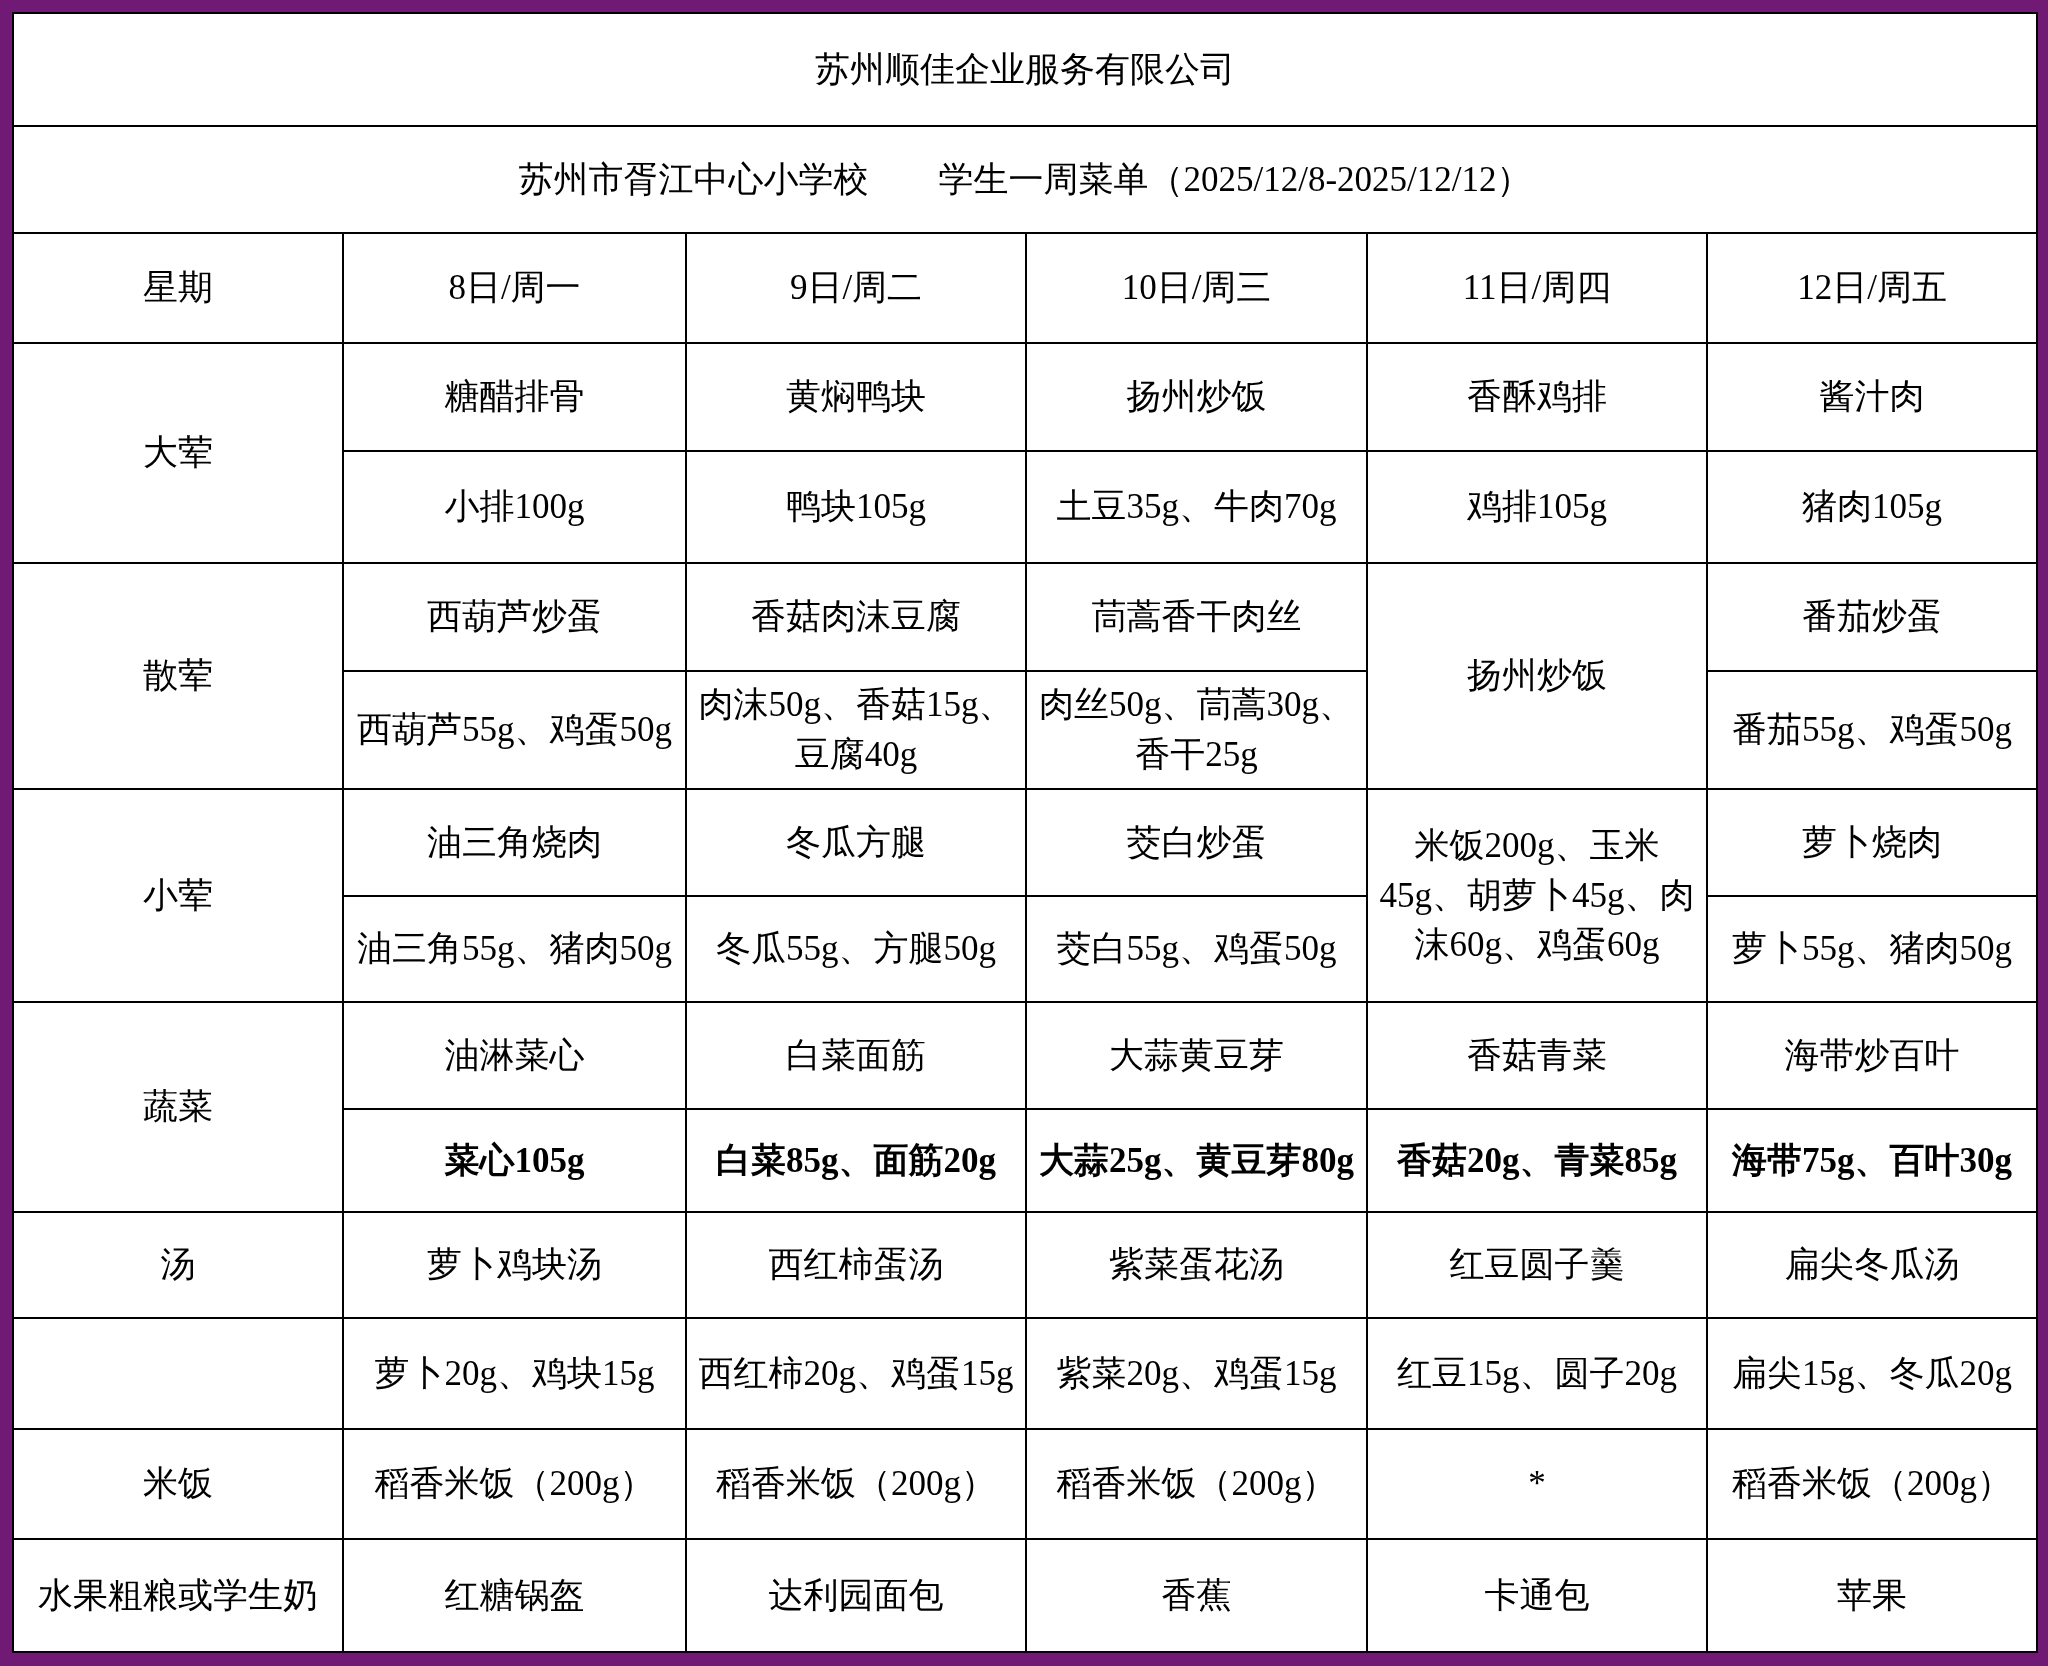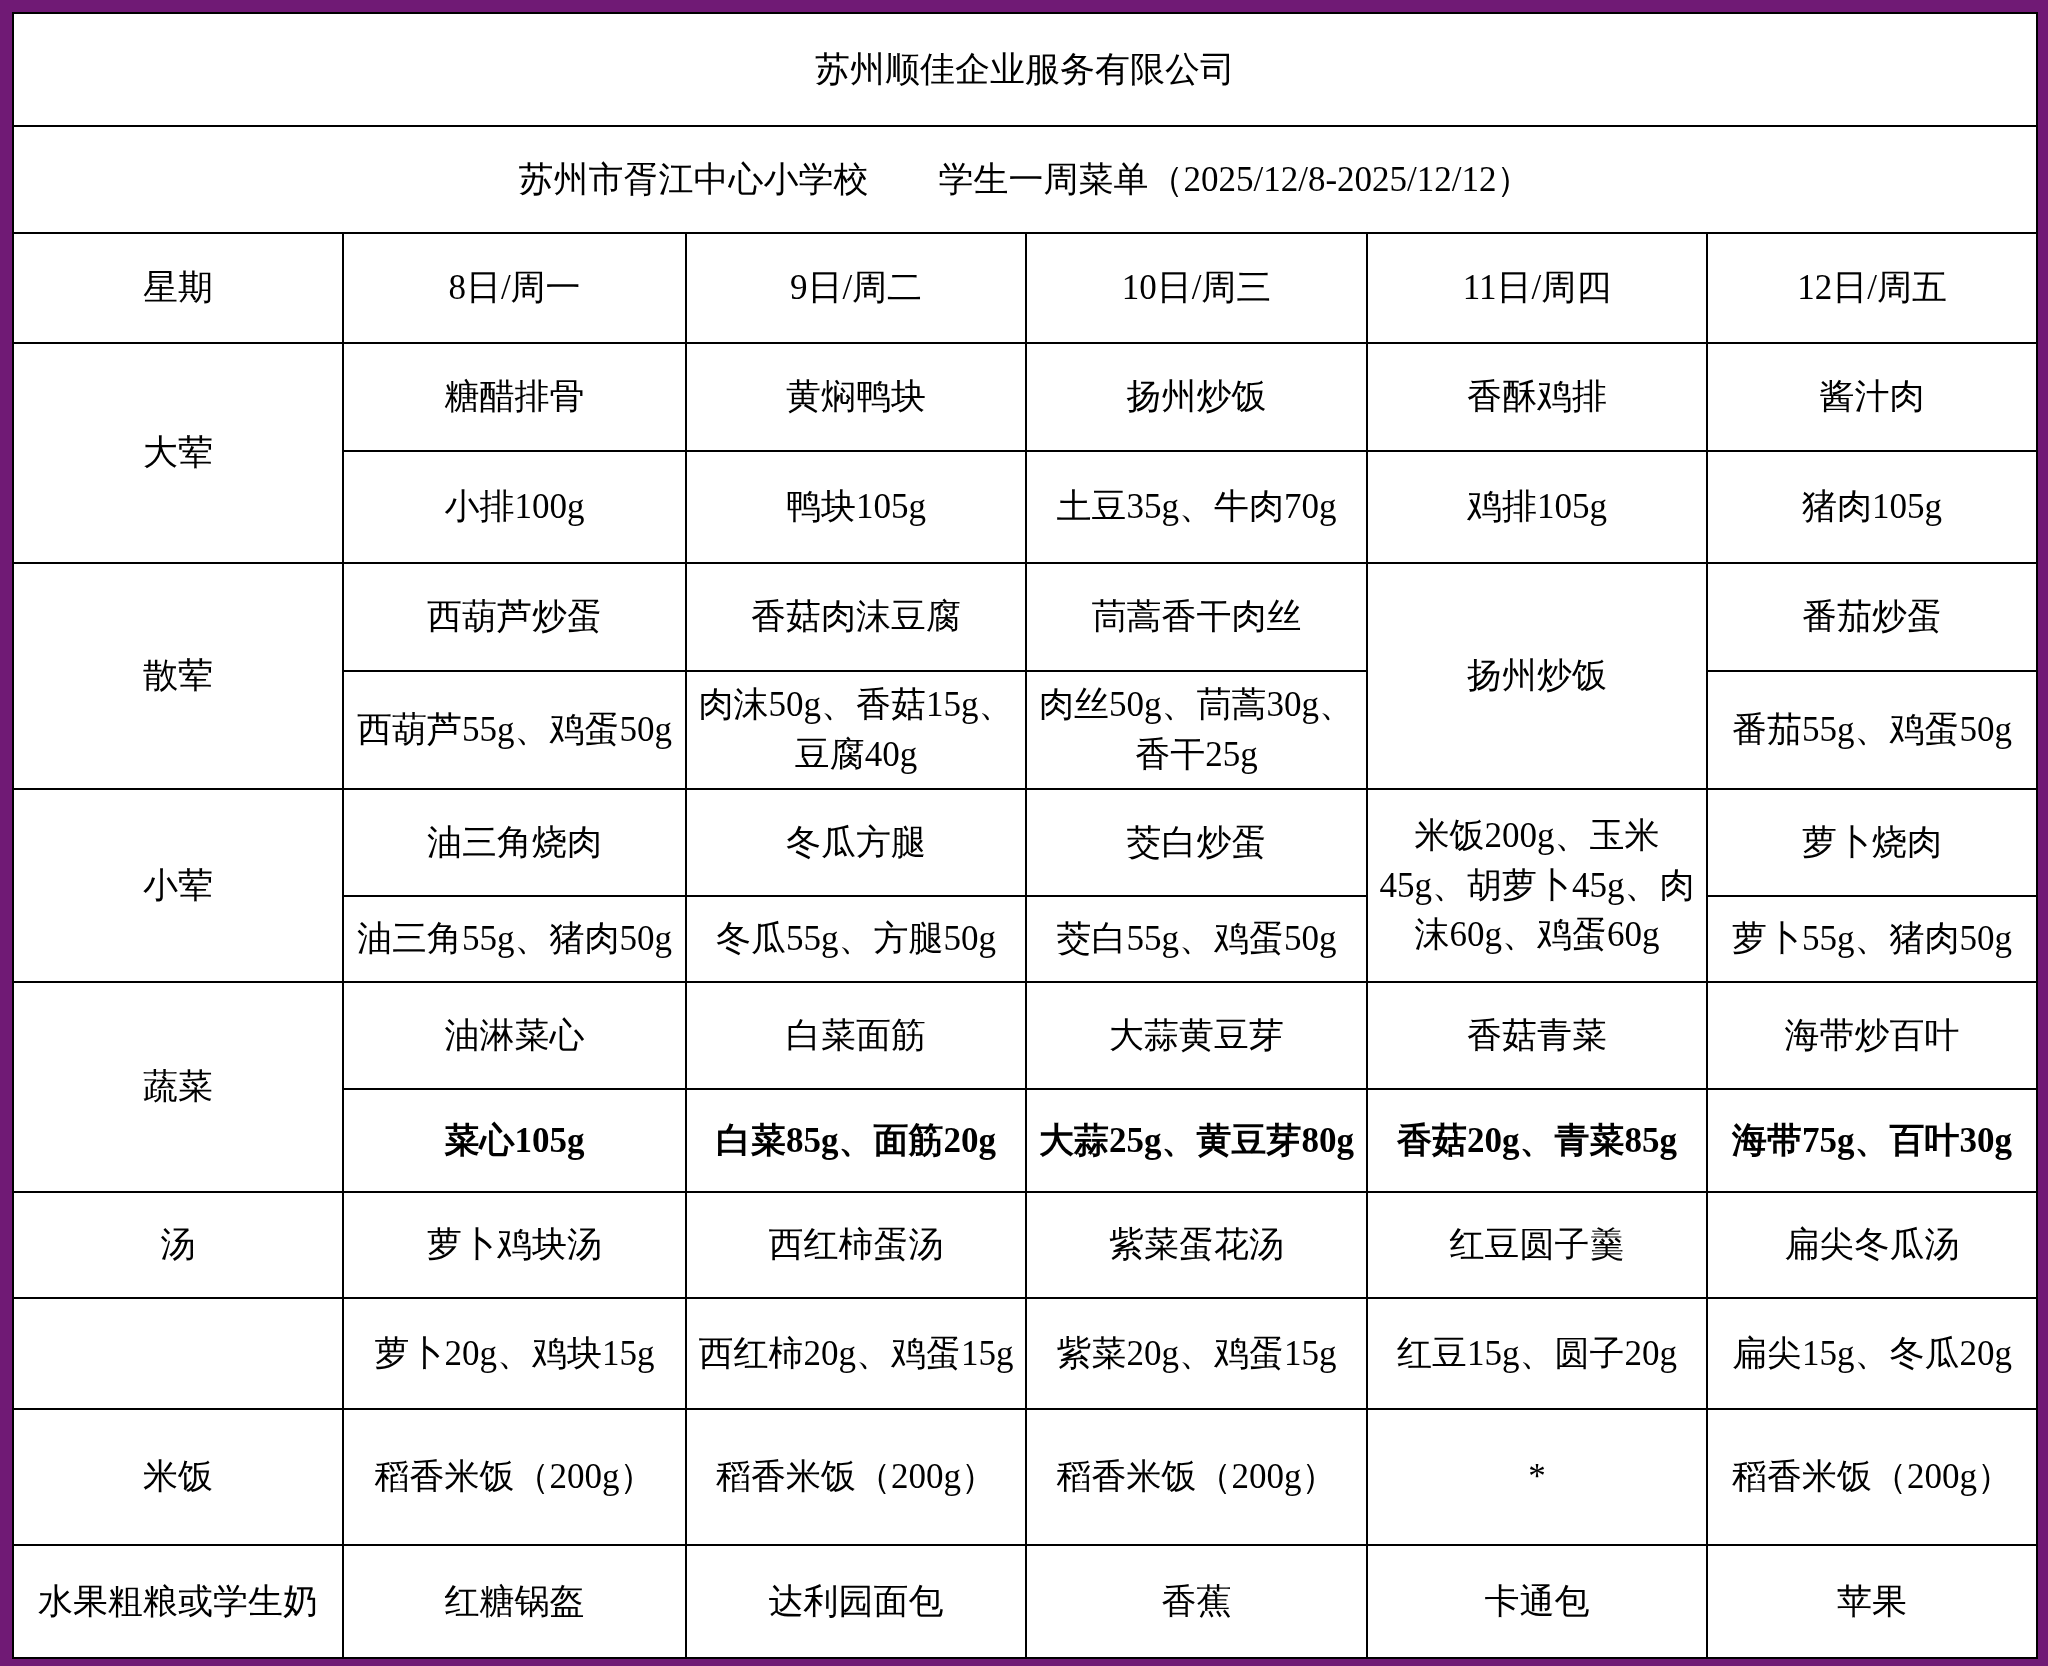--- a/index.html
+++ b/index.html
@@ -92,21 +92,21 @@
           <td>番茄55g、鸡蛋50g</td>
         </tr>
         <tr style="height: 107px;">
           <td rowspan="2">小荤</td>
           <td>油三角烧肉</td>
           <td>冬瓜方腿</td>
           <td>茭白炒蛋</td>
           <td rowspan="2">米饭200g、玉米45g、胡萝卜45g、肉沫60g、鸡蛋60g</td>
           <td>萝卜烧肉</td>
         </tr>
-        <tr style="height: 86px; border-radius: 13px;">
+        <tr style="height: 106px; border-radius: 13px;">
           <td>油三角55g、猪肉50g</td>
           <td>冬瓜55g、方腿50g</td>
           <td>茭白55g、鸡蛋50g</td>
           <td>萝卜55g、猪肉50g</td>
         </tr>
         <tr style="height: 107px;">
           <td rowspan="2">蔬菜</td>
           <td>油淋菜心</td>
           <td>白菜面筋</td>
           <td>大蒜黄豆芽</td>
@@ -129,21 +129,21 @@
           <td>扁尖冬瓜汤</td>
         </tr>
         <tr style="height: 111px;">
           <td></td>
           <td>萝卜20g、鸡块15g</td>
           <td>西红柿20g、鸡蛋15g</td>
           <td>紫菜20g、鸡蛋15g</td>
           <td>红豆15g、圆子20g</td>
           <td>扁尖15g、冬瓜20g</td>
         </tr>
-        <tr style="height: 136px;">
+        <tr style="height: 110px;">
           <td>米饭</td>
           <td>稻香米饭（200g）</td>
           <td>稻香米饭（200g）</td>
           <td>稻香米饭（200g）</td>
           <td>*</td>
           <td>稻香米饭（200g）</td>
         </tr>
         <tr style="height: 113px;">
           <td>水果粗粮或学生奶</td>
           <td>红糖锅盔</td>

